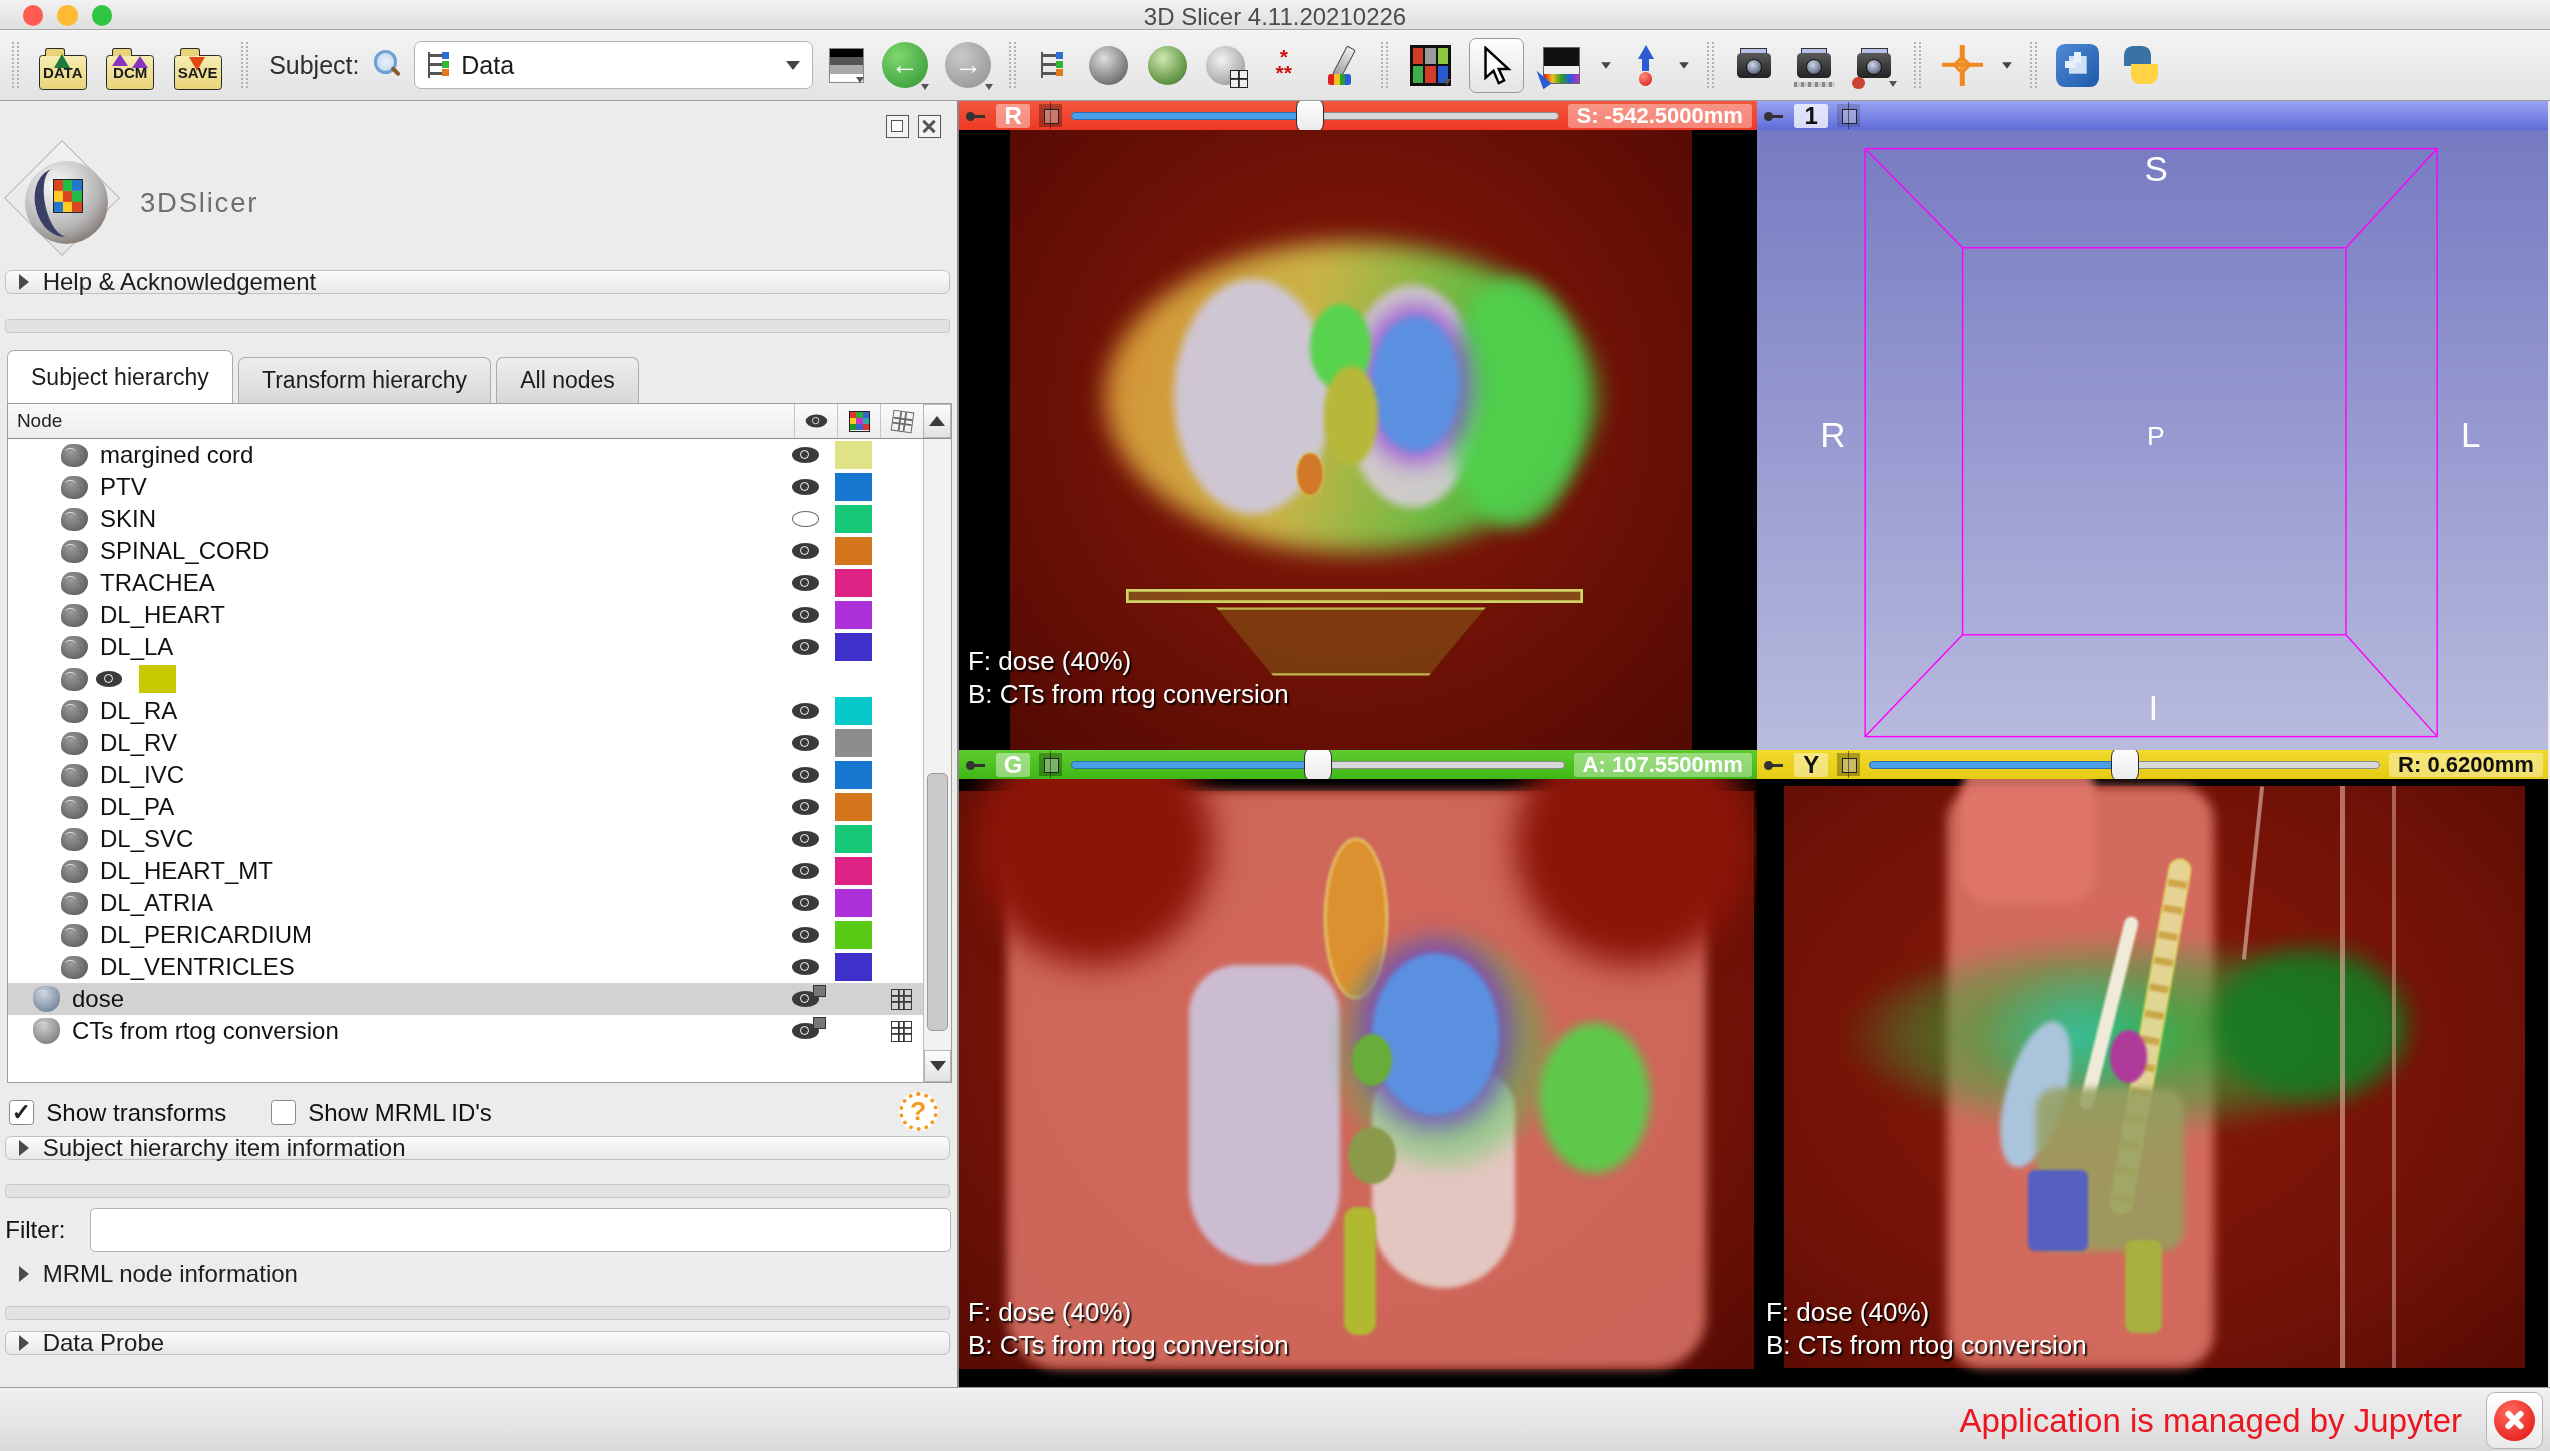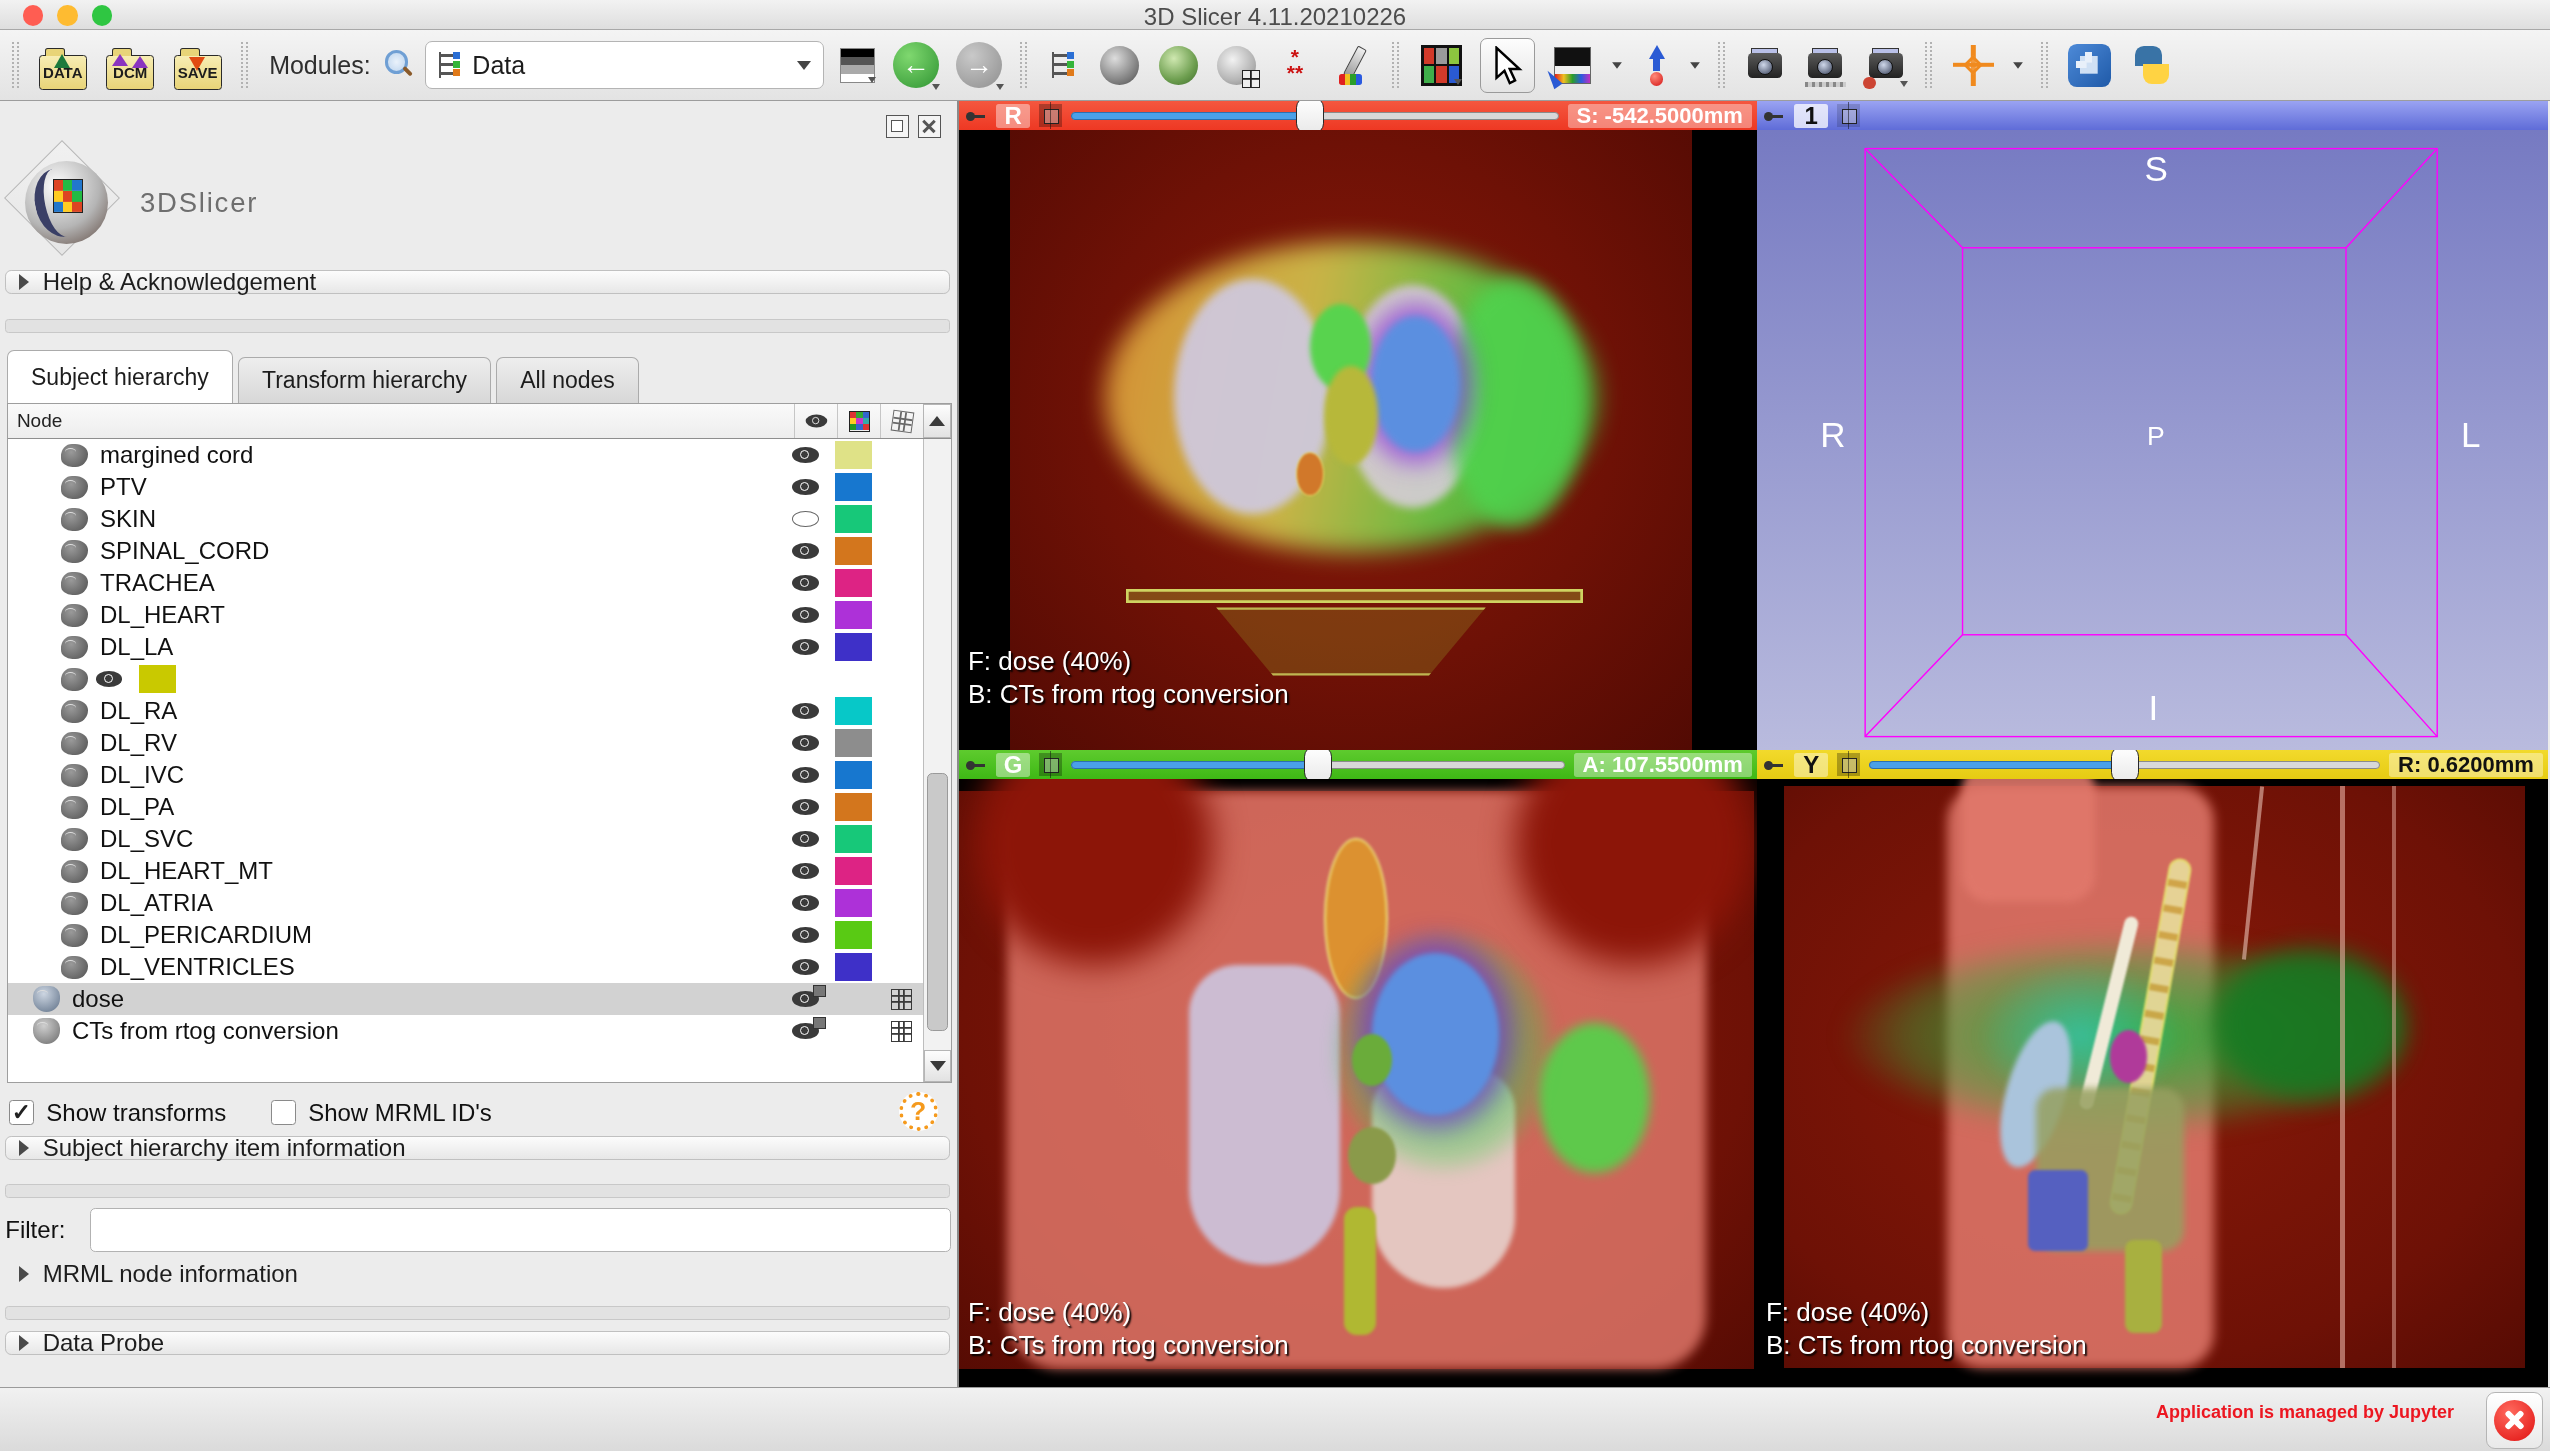--- a/index.html
+++ b/index.html
@@ -206,21 +206,21 @@
   .img-area{position:absolute;top:0;bottom:0;background:radial-gradient(ellipse at 50% 45%,#8a1a09 0%,#6e1106 55%,#520a03 100%);}
 
   
   .vp3d{background:linear-gradient(#767ac2,#b9bbde);}
   .cube-svg{position:absolute;inset:0;}
   .orient{position:absolute;color:#fff;font-size:35px;font-family:"Liberation Sans",sans-serif;}
   .orient.p{font-size:26.6px;}
 
   
   .statusbar{position:absolute;left:0;top:1387px;width:2550px;height:65px;background:linear-gradient(#f1f1f1,#dadada);border-top:0.9px solid #9a9a9a;}
-  .jupyter-msg{position:absolute;right:96px;top:14px;font-size:18px;font-weight:bold;color:#ec1620;}
+  .jupyter-msg{position:absolute;right:88px;top:14px;font-size:33px;font-weight:normal;color:#ec1620;}
   .notif-close{position:absolute;right:7px;top:3.5px;width:57px;height:57px;background:linear-gradient(#fff,#e9e9e9);border:1.8px solid #b5b5b5;border-radius:8.9px;display:flex;align-items:center;justify-content:center;}
   .notif-close .rc{position:relative;width:41px;height:41px;border-radius:50%;background:radial-gradient(circle at 38% 30%,#ff6a5e,#e01010);}
   .notif-close .rc::before,.notif-close .rc::after{content:"";position:absolute;left:8.9px;top:17.7px;width:23px;height:6.2px;background:#fff;border-radius:2.7px;}
   .notif-close .rc::before{transform:rotate(45deg);}
   .notif-close .rc::after{transform:rotate(-45deg);}
 </style>
 </head>
 <body>
 
 <div id="app">
@@ -249,21 +249,21 @@
           <span class="flabel">DCM</span>
       </span>
     </span>
     <span class="tbtn">
       <span class="folder">
         <span class="farrow down"></span>
           <span class="flabel">SAVE</span>
       </span>
     </span>
     <span class="grip"></span>
-    <span class="modules-label">Modules:</span>
+    <span class="modules-label">Subject:</span>
     <span class="mag"></span>
     <div class="combobox">
       <span class="modtree">
           <i></i>
           <i></i>
           <i></i>
           <b></b>
           <b></b>
           <b></b>
         </span>

